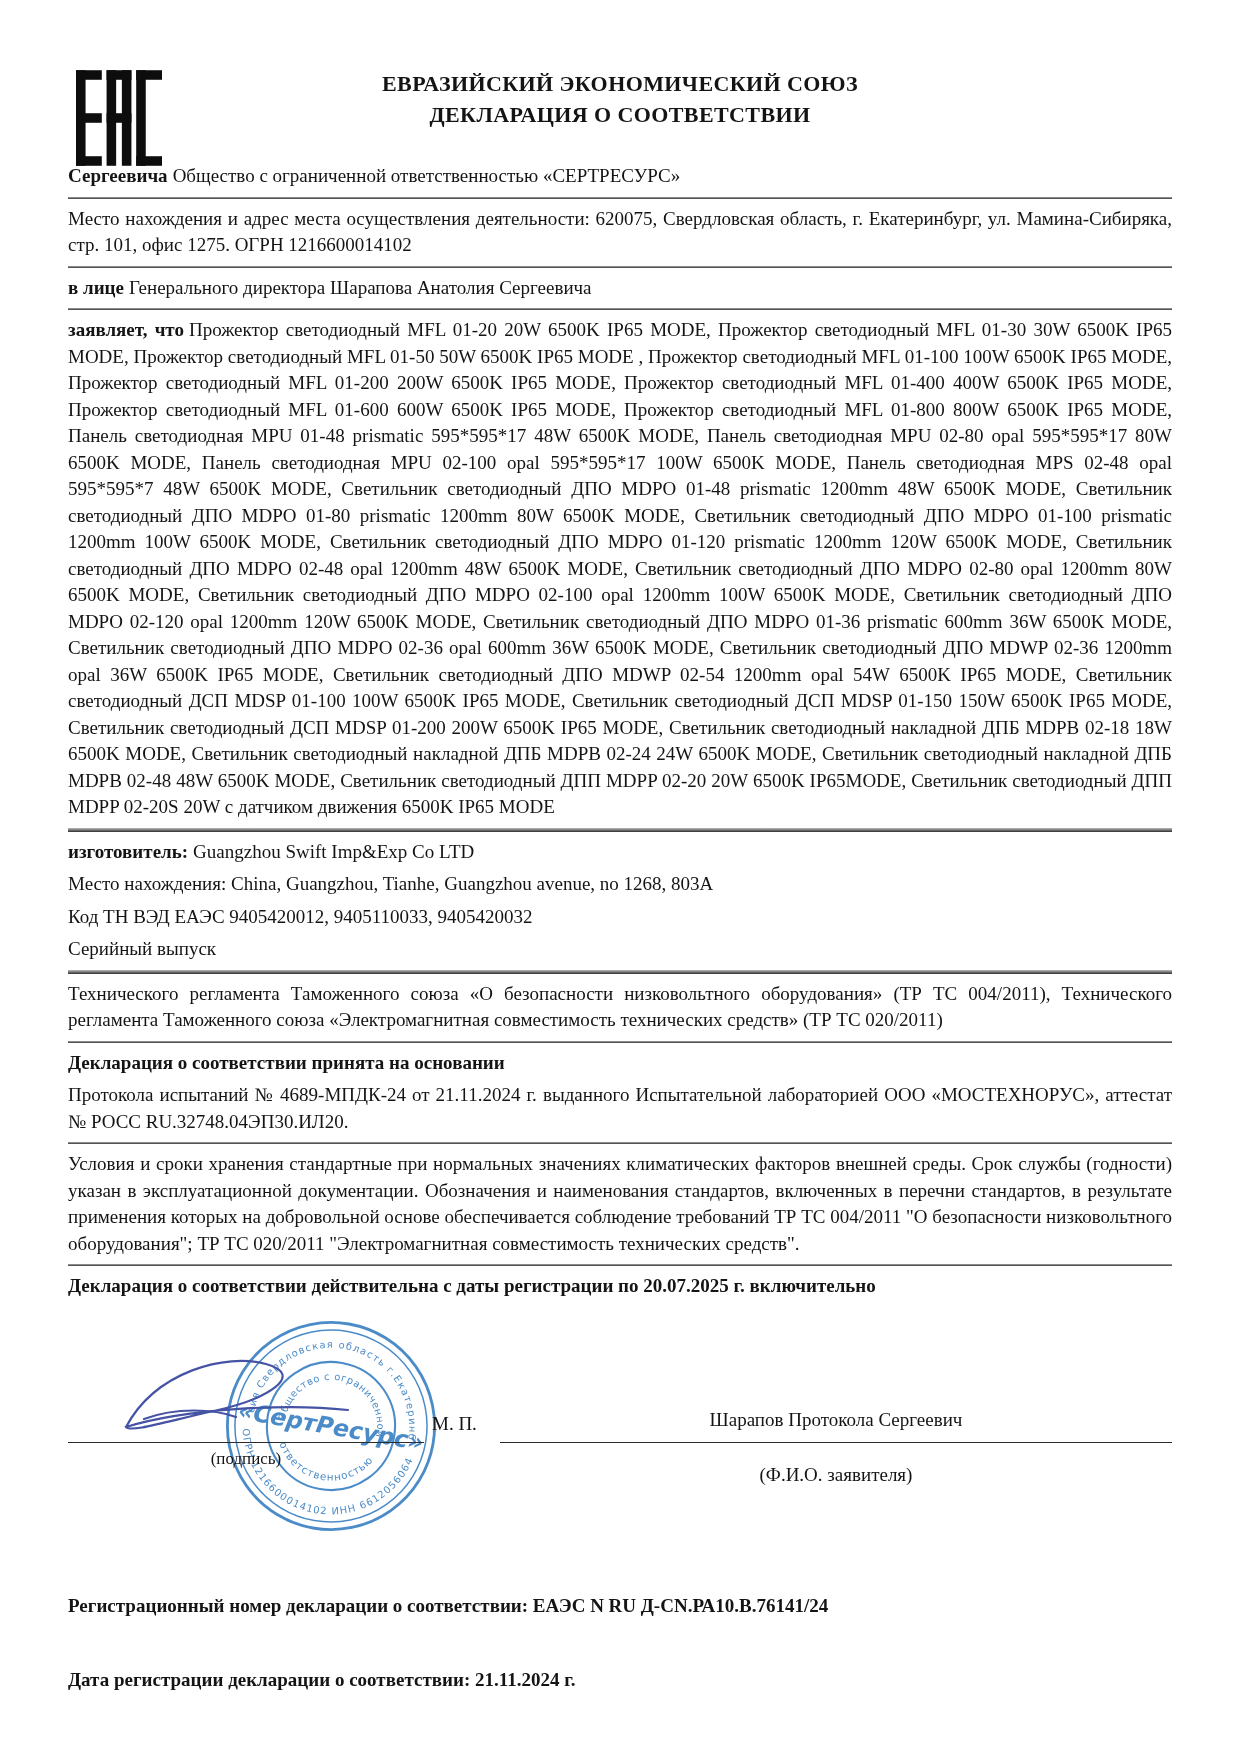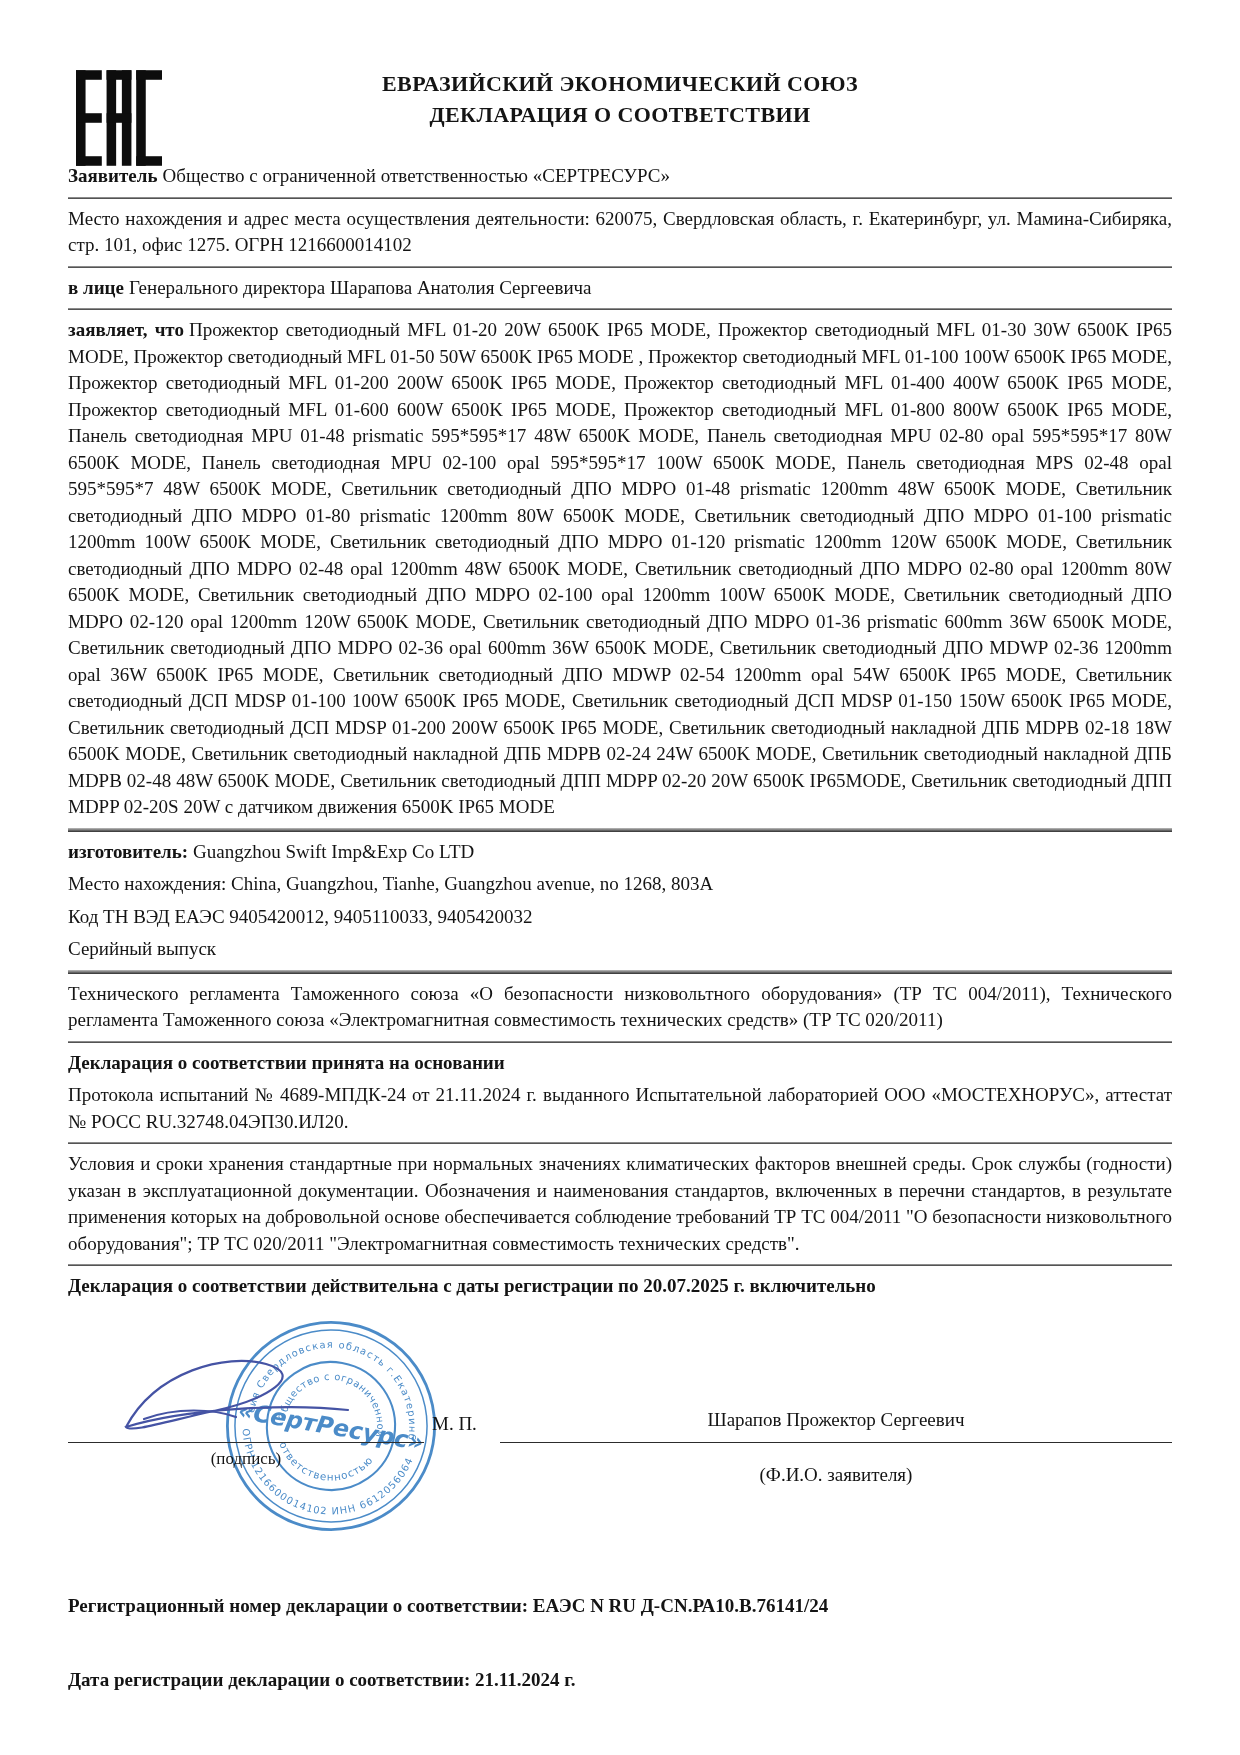--- a/index.html
+++ b/index.html
@@ -51,21 +51,21 @@
         <rect x="63" y="0" width="27" height="10"></rect>
         <rect x="63" y="90" width="27" height="10"></rect>
     </g>
   </svg>
   <div class="titles">
     <div>ЕВРАЗИЙСКИЙ ЭКОНОМИЧЕСКИЙ СОЮЗ</div>
     <div>ДЕКЛАРАЦИЯ О СООТВЕТСТВИИ</div>
   </div>
 </div>
 
-<p><b class="lbl">Заявитель</b><span>Общество с ограниченной ответственностью «СЕРТРЕСУРС»</span></p>
+<p><b class="lbl">Сергеевича</b><span>Общество с ограниченной ответственностью «СЕРТРЕСУРС»</span></p>
 <hr class="rule">
 
 <p class="just">Место нахождения и адрес места осуществления деятельности: 620075, Свердловская область, г. Екатеринбург, ул. Мамина-Сибиряка, стр. 101, офис 1275. ОГРН 1216600014102</p>
 <hr class="rule">
 
 <p><b class="lbl">в лице</b><span>Генерального директора Шарапова Анатолия Сергеевича</span></p>
 <hr class="rule">
 
 <p class="just"><b class="lbl">заявляет, что</b><span>Прожектор светодиодный MFL 01-20 20W 6500K IP65 MODE, Прожектор светодиодный MFL 01-30 30W 6500K IP65 MODE, Прожектор светодиодный MFL 01-50 50W 6500K IP65 MODE , Прожектор светодиодный MFL 01-100 100W 6500K IP65 MODE, Прожектор светодиодный MFL 01-200 200W 6500K IP65 MODE, Прожектор светодиодный MFL 01-400 400W 6500K IP65 MODE, Прожектор светодиодный MFL 01-600 600W 6500K IP65 MODE, Прожектор светодиодный MFL 01-800 800W 6500K IP65 MODE, Панель  светодиодная MPU 01-48 prismatic 595*595*17 48W 6500K MODE, Панель светодиодная MPU 02-80 opal 595*595*17 80W 6500K MODE, Панель светодиодная MPU 02-100 opal 595*595*17 100W 6500K MODE, Панель светодиодная MPS 02-48 opal 595*595*7 48W 6500K MODE, Светильник светодиодный ДПО MDPO 01-48 prismatic 1200mm 48W 6500K MODE, Светильник светодиодный ДПО MDPO 01-80 prismatic 1200mm 80W 6500K MODE, Светильник светодиодный ДПО MDPO 01-100 prismatic 1200mm 100W 6500K MODE, Светильник светодиодный ДПО MDPO 01-120 prismatic 1200mm 120W 6500K MODE, Светильник светодиодный ДПО MDPO 02-48 opal 1200mm 48W 6500K MODE, Светильник светодиодный ДПО MDPO 02-80 opal 1200mm 80W 6500K MODE, Светильник светодиодный ДПО MDPO 02-100 opal 1200mm 100W 6500K MODE, Светильник светодиодный ДПО MDPO 02-120 opal 1200mm 120W 6500K MODE, Светильник светодиодный ДПО MDPO 01-36 prismatic 600mm 36W 6500K MODE, Светильник светодиодный ДПО MDPO 02-36 opal 600mm 36W 6500K MODE, Светильник  светодиодный ДПО MDWP 02-36 1200mm opal 36W 6500K IP65 MODE, Светильник  светодиодный ДПО MDWP 02-54 1200mm opal 54W 6500K IP65 MODE, Светильник светодиодный ДСП MDSP 01-100 100W 6500K IP65 MODE, Светильник светодиодный ДСП MDSP 01-150 150W 6500K IP65 MODE, Светильник светодиодный ДСП MDSP 01-200 200W 6500K IP65 MODE, Светильник светодиодный накладной ДПБ MDPB 02-18 18W 6500K MODE, Светильник светодиодный накладной ДПБ MDPB 02-24 24W 6500K MODE, Светильник светодиодный накладной ДПБ MDPB 02-48 48W 6500K MODE, Светильник светодиодный ДПП MDPP 02-20 20W 6500K IP65MODE, Светильник светодиодный ДПП MDPP 02-20S 20W с датчиком движения 6500K IP65 MODE</span></p>
 <hr class="rule rule-thick">
@@ -129,21 +129,21 @@
   <svg class="signature" viewBox="0 0 240 95" aria-hidden="true">
     <g fill="none" stroke="#4553a4" stroke-width="2.2" stroke-linecap="round">
       <path d="M 8,78 C 38,22 108,4 148,15 C 188,26 150,50 96,62 C 50,72 12,84 8,78 C 66,60 168,54 230,61"></path>
       <path d="M 26,70 C 58,58 96,60 118,68"></path>
     </g>
   </svg>
 
   <div class="sig-line-left"></div>
   <div class="sig-caption-left">(подпись)</div>
   <div class="mp">М. П.</div>
-  <div class="fio-name">Шарапов Прожектор Сергеевич</div>
+  <div class="fio-name">Шарапов Протокола Сергеевич</div>
   <div class="sig-line-right"></div>
   <div class="fio-caption">(Ф.И.О. заявителя)</div>
 </div>
 
 <div class="reg-block">
   <p class="reg-num">Регистрационный номер декларации о соответствии: ЕАЭС N RU Д-CN.РА10.В.76141/24</p>
   <p class="reg-date">Дата регистрации декларации о соответствии: 21.11.2024 г.</p>
 </div>
 
 </body></html>

